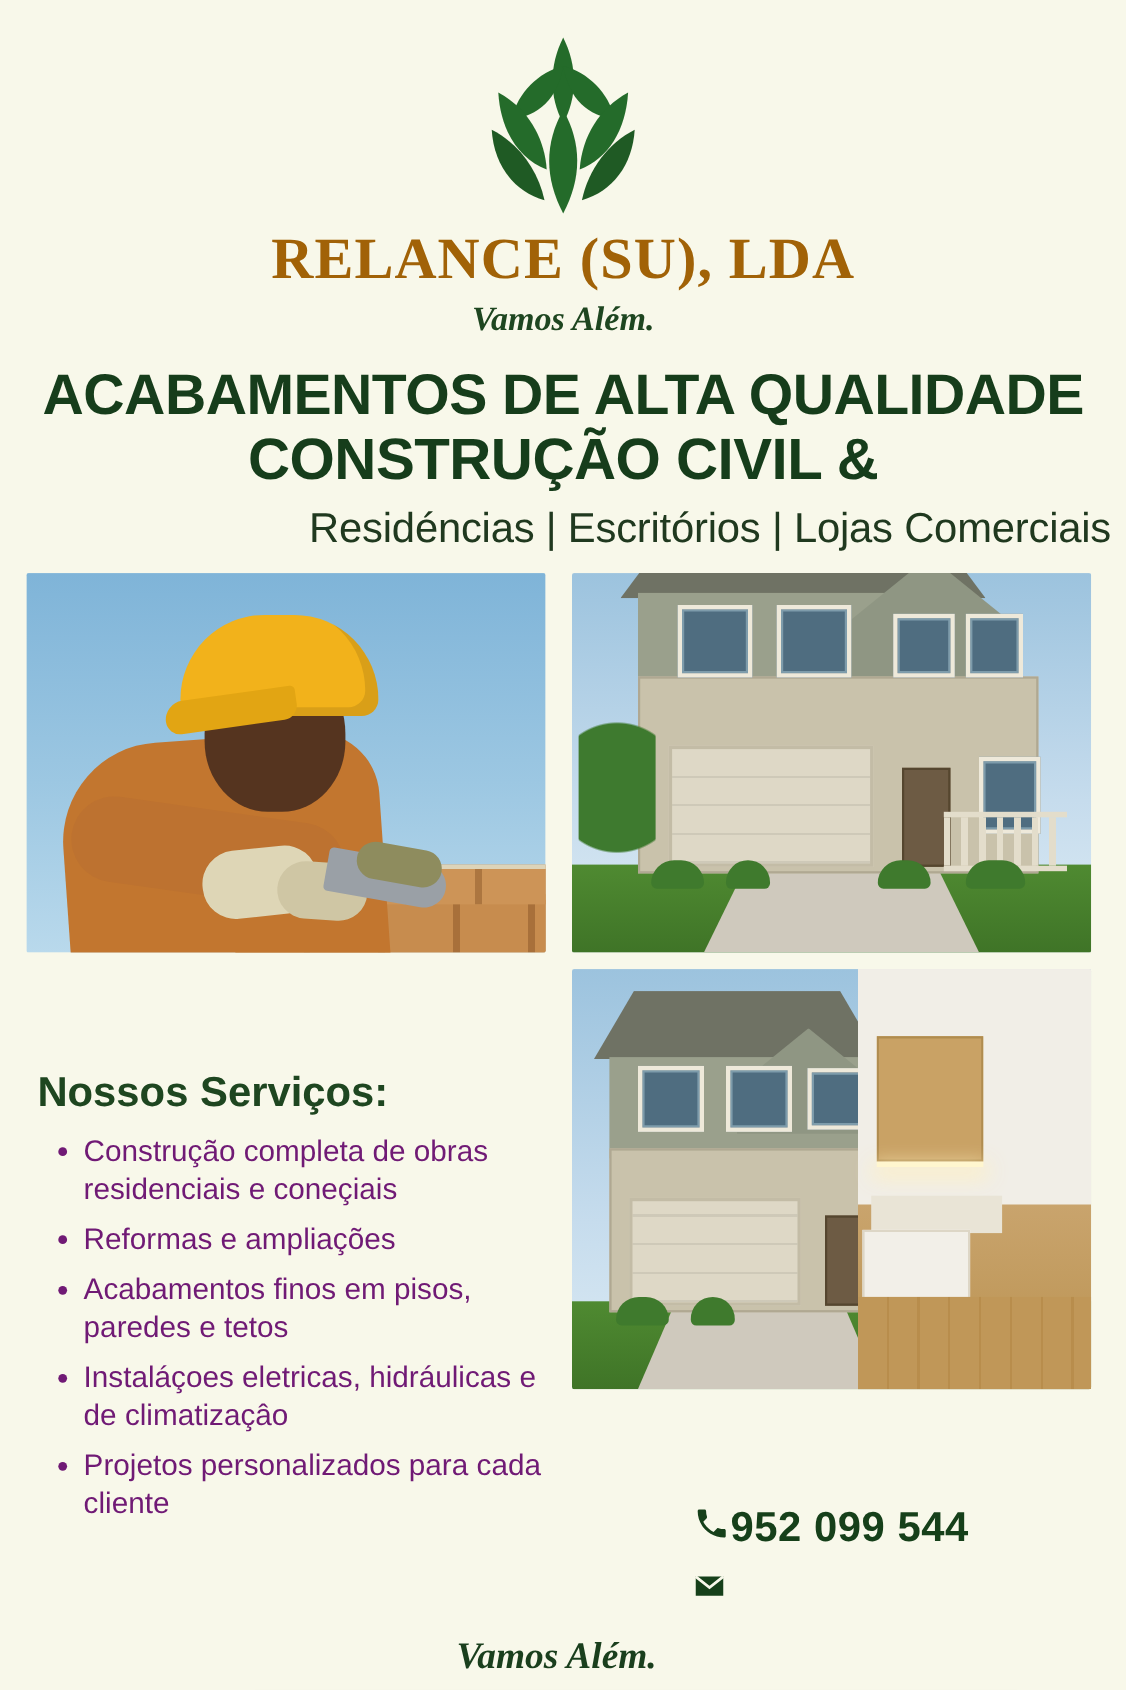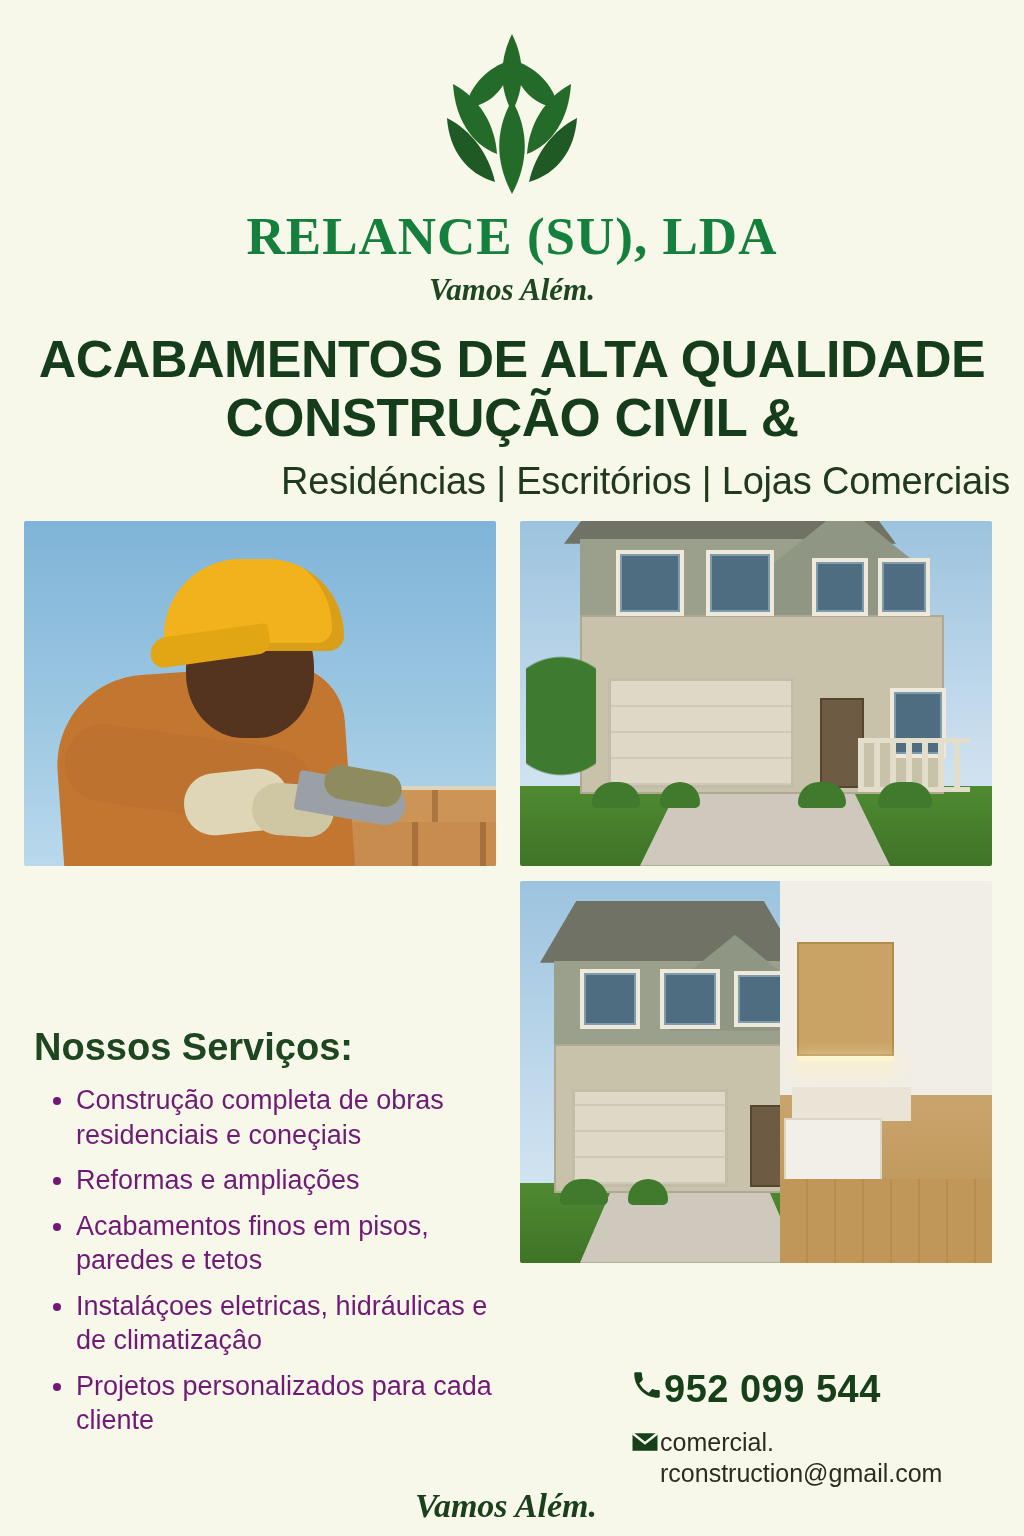--- a/index.html
+++ b/index.html
@@ -36,21 +36,21 @@
   
   .brand {
     text-align: center;
     margin-top: 2px;
   }
   .brand-name {
     font-family: "Liberation Serif", serif;
     font-weight: bold;
     font-size: 53px;
     letter-spacing: 1px;
-    color: #15803d;
+    color: #a16207;
     line-height: 1.06;
   }
   .brand-sub {
     font-family: "Liberation Serif", serif;
     font-weight: bold;
     font-size: 31px;
     color: #1e4620;
     margin-top: 6px;
   }
   .brand-slogan {
@@ -330,21 +330,21 @@
   .int-floor {
     position: absolute;
     left: 0; right: 0; bottom: 0; height: 22%;
     background: repeating-linear-gradient(90deg,#c09758 0 26px,#b88d4c 26px 28px);
   }
 
   
   .services {
     position: absolute;
     left: 34px;
-    top: 1026px;
+    top: 972px;
     width: 470px;
   }
   .services-title {
     font-size: 38px;
     font-weight: bold;
     color: #1e4620;
     margin-bottom: 14px;
   }
   .services ul {
     margin: 0;
@@ -532,19 +532,18 @@
       </span>
       <span class="contact-phone">952 099 544</span>
     </div>
     <div class="contact-row">
       <span class="ico">
         <svg width="30" height="30" viewBox="0 0 24 24" fill="#16401a">
           <path d="M2 5h20v14H2z" fill="#16401a"></path>
           <path d="M2 5l10 8 10-8" stroke="#f8f8ea" stroke-width="2" fill="none"></path>
         </svg>
       </span>
-      <span class="contact-email">comercial. rconstruction@gmail.com</span>
     </div>
   </div>
 
   <div class="footer-slogan">Vamos Além.</div>
 
 </div>
 
 </body></html>

